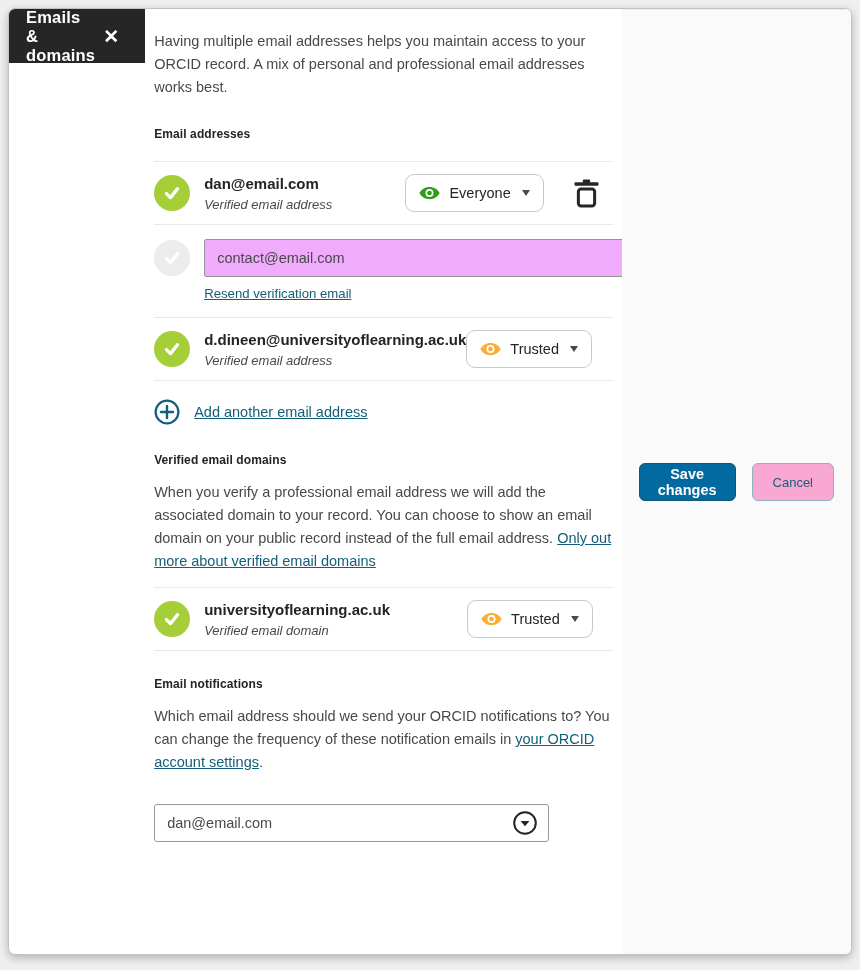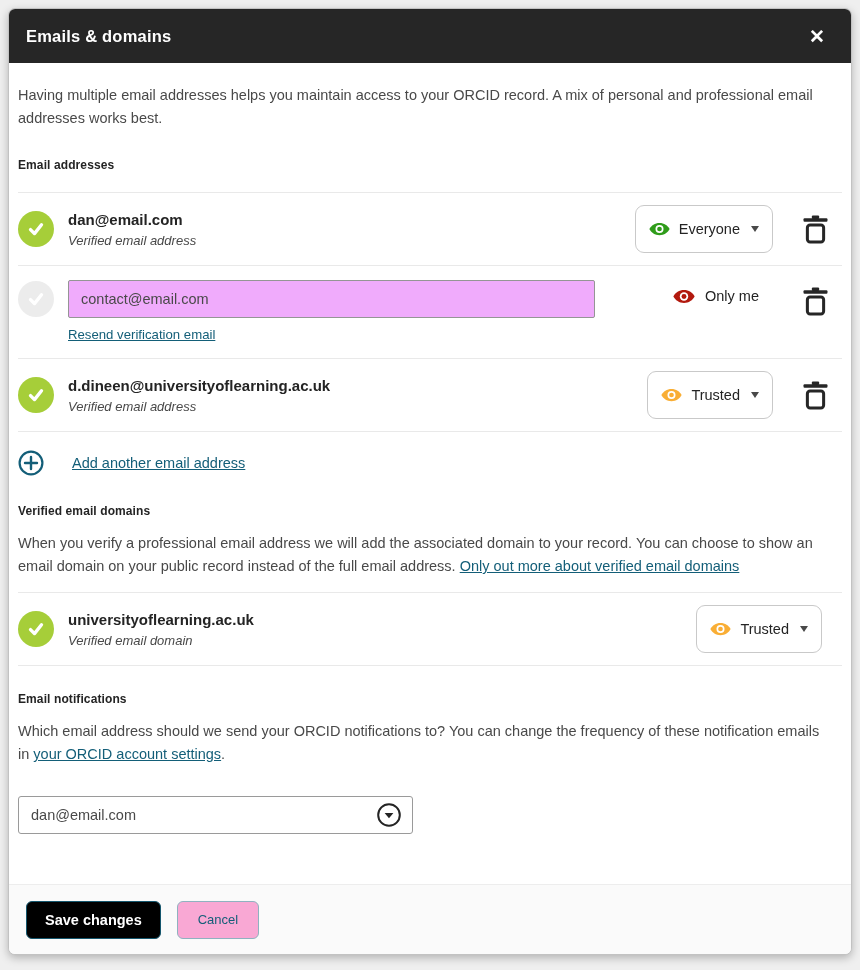--- a/index.html
+++ b/index.html
@@ -10,21 +10,21 @@
     position:relative;
     overflow:hidden;
     color:#494949;
   }
   .modal {
     position:absolute; left:8px; top:8px; right:8px; bottom:15px;
     background:#ffffff;
     border:1px solid #c2c2c2;
     border-radius:7px;
     box-shadow:0 3px 8px rgba(0,0,0,.25);
-    display:flex; flex-direction:column;
+    display:flex; flex-direction:row;
     overflow:hidden;
   }
   
   .modal-header {
     height:54px; flex:0 0 54px;
     background:#262626; color:#fff;
     display:flex; align-items:center; justify-content:space-between;
     padding:0 18px 0 17px;
   }
   .modal-title { font-size:16.5px; font-weight:bold; letter-spacing:.2px; }
@@ -49,21 +49,21 @@
     width:36px; height:36px; border-radius:50%;
     display:flex; align-items:center; justify-content:center;
   }
   .check-green { background:#a6ce39; }
   .check-gray  { background:#ececec; }
   .row-info { flex:1 1 auto; margin-left:14px; }
   .row-email { font-size:15px; font-weight:bold; color:#242424; line-height:20px; }
   .row-status { font-size:13px; font-style:italic; color:#494949; margin-top:3px; }
   .vis-pill {
     display:flex; align-items:center; gap:9px;
-    height:48px; padding:0 13px;
+    height:38px; padding:0 13px;
     background:#fff; border:1px solid #c9c9c9; border-radius:9px;
     cursor:pointer; font-family:"Liberation Sans", sans-serif;
     font-size:14.5px; color:#242424;
   }
   .caret-down {
     width:0; height:0; margin-left:2px;
     border-left:4.5px solid transparent; border-right:4.5px solid transparent;
     border-top:6px solid #494949;
   }
   .trash-btn {
@@ -80,37 +80,37 @@
     padding:0 12px; font-size:14.5px; color:#494949;
     font-family:"Liberation Sans", sans-serif; background:#f0abfc;
   }
   .resend-link { margin-top:9px; font-size:13.2px; }
   .onlyme {
     display:flex; align-items:center; gap:10px;
     margin-top:8px; font-size:14.5px; color:#242424; white-space:nowrap;
   }
   .row-unverified .trash-btn { margin-top:5px; margin-left:42px; }
   
-  .add-row { display:flex; align-items:center; gap:28px; margin-top:18px; }
+  .add-row { display:flex; align-items:center; gap:14px; margin-top:18px; }
   .add-row a { font-size:14.5px; }
   
   .notif-select {
     margin-top:30px; width:395px; height:38px;
     border:1px solid #9a9a9a; border-radius:3px; background:#fff;
     display:flex; align-items:center; justify-content:space-between;
     padding:0 10px 0 12px; font-size:14.5px; color:#494949; cursor:pointer;
   }
   
   .modal-footer {
     flex:0 0 70px; background:#fafafa; border-top:1px solid #ededed;
     display:flex; align-items:center; gap:16px; padding:0 17px;
   }
   .btn-primary {
     height:38px; padding:0 18px;
-    background:#000000; color:#fff; font-weight:bold; font-size:14.5px;
+    background:#0369a1; color:#fff; font-weight:bold; font-size:14.5px;
     border:1px solid #14566d; border-radius:6px; cursor:pointer;
     font-family:"Liberation Sans", sans-serif;
   }
   .btn-secondary {
     height:38px; padding:0 20px;
     background:#f9a8d4; color:#135e78; font-size:13px;
     border:1px solid #8fb2c0; border-radius:6px; cursor:pointer;
     font-family:"Liberation Sans", sans-serif;
   }
 </style>

